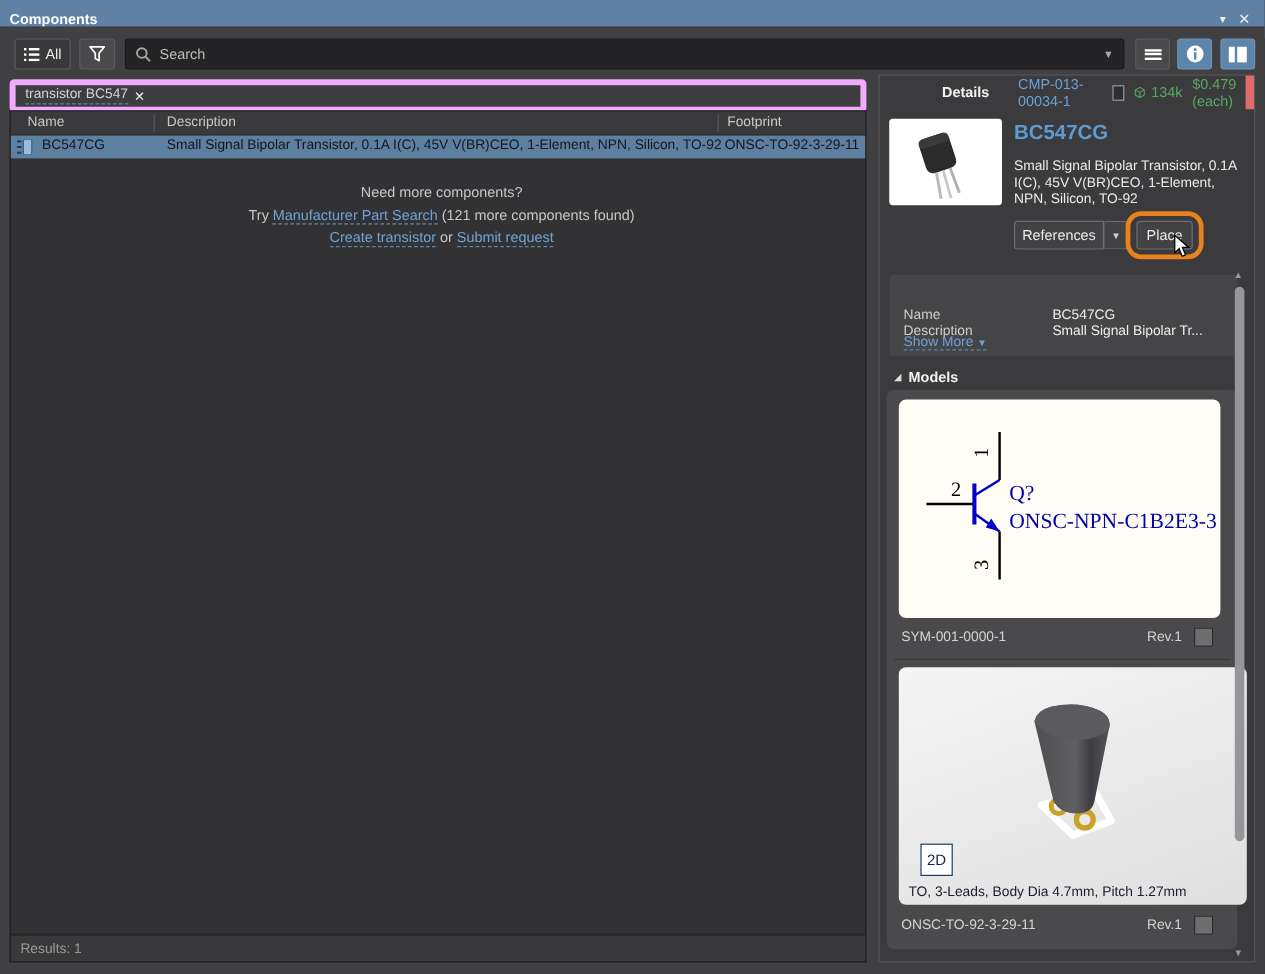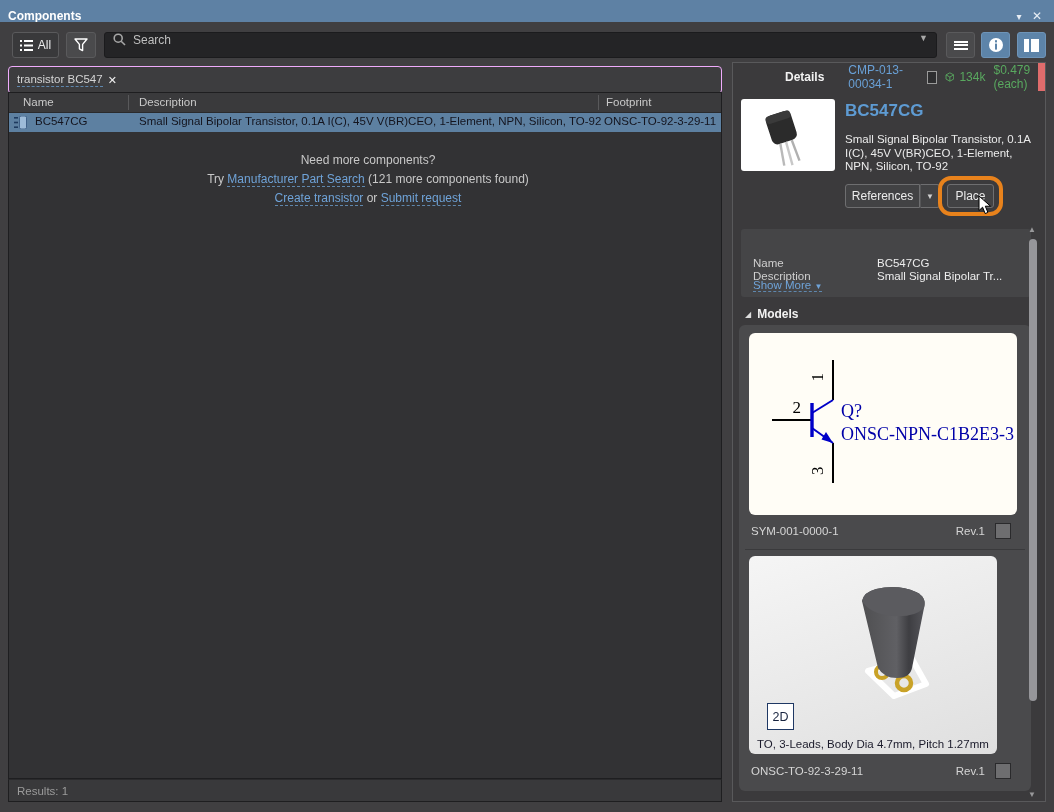--- a/index.html
+++ b/index.html
@@ -21,39 +21,39 @@
   .tb-close { font-size:12px; font-weight:bold; }
 
   
   .toolbar { left:0; top:22px; width:1054px; height:40px; background:#403F41; }
   .btn-all { left:12px; top:32px; width:47px; height:26px; background:#39393B;
     border:1px solid #5A5A5C; border-radius:3px; display:flex; align-items:center;
     justify-content:center; gap:5px; color:#EDEDED; font-size:12px; }
   .btn-filter { left:66px; top:32px; width:30px; height:26px; background:#4A4A4C;
     border:1px solid #5A5A5C; border-radius:3px; display:flex; align-items:center; justify-content:center; }
   .searchbox { left:104px; top:32px; width:833px; height:26px; background:#242426;
-    border:1px solid #1B1B1D; border-radius:3px; display:flex; align-items:flex-start; padding:0 8px; }
+    border:1px solid #1B1B1D; border-radius:3px; display:flex; align-items:center; padding:0 8px; }
   .searchbox input { flex:1; background:transparent; border:none; outline:none;
     color:#D6D6D6; font-size:12px; font-family:inherit; margin-left:7px; }
   .searchbox input::placeholder { color:#BFBFBF; opacity:1; }
   .search-caret { color:#A8A8A8; font-size:9px; }
   .btn-menu { left:946px; top:32px; width:29px; height:26px; background:#4A4A4C;
     border:1px solid #5A5A5C; border-radius:3px; display:flex; align-items:center; justify-content:center; }
   .btn-info { left:981px; top:32px; width:29px; height:26px; background:#5D84A9;
     border:1px solid #6E94B8; border-radius:3px; display:flex; align-items:center; justify-content:center; }
   .btn-cols { left:1017px; top:32px; width:29px; height:26px; background:#5D84A9;
     border:1px solid #6E94B8; border-radius:3px; display:flex; align-items:center;
     justify-content:center; gap:2px; }
   .hline { width:14px; height:2px; background:#FFFFFF; margin:1.5px 0; }
   .col-rect1 { width:5px; height:13px; background:#FFFFFF; }
   .col-rect2 { width:8px; height:13px; background:#FFFFFF; }
 
   
   .chipbar { left:8px; top:66px; width:714px; height:28px; background:#3D3D3F;
-    border:1px solid #f0abfc; border-radius:4px; display:flex; align-items:center; padding:0 8px; gap:5px; }
+    border:5px solid #f0abfc; border-radius:4px; display:flex; align-items:center; padding:0 8px; gap:5px; }
   .chip-text { color:#D4D4D4; font-size:11.5px; border-bottom:1px dashed #5F87AD; padding-bottom:1px; }
   .chip-x { color:#F0F0F0; font-weight:bold; font-size:11px; cursor:default; }
 
   .listbox { left:8px; top:92px; width:714px; height:687px; background:#323234;
     border:1px solid #1E1E20; }
   .thead { position:absolute; left:0; top:0; width:712px; height:20px; background:#3A3A3C;
     border-bottom:1px solid #2A2A2C; color:#C9C9C9; font-size:11.5px; }
   .th-name { position:absolute; left:14px; top:3px; }
   .th-desc { position:absolute; left:130px; top:3px; }
   .th-foot { position:absolute; left:597px; top:3px; }
@@ -124,21 +124,21 @@
     background:#FFFDF6; border-radius:6px; overflow:hidden; }
   .model-foot1 { position:absolute; left:12px; top:198px; width:268px; height:20px;
     color:#D5D5D5; font-size:11.5px; }
   .model-foot2 { position:absolute; left:12px; top:438px; width:268px; height:20px;
     color:#D5D5D5; font-size:11.5px; }
   .mf-rev { position:absolute; right:34px; top:2px; }
   .mf-check { position:absolute; right:8px; top:0px; width:16px; height:16px;
     background:#6E6E70; border:1px solid #2A2A2C; }
   .mf-id { position:absolute; left:0; top:2px; }
   .model-divider { position:absolute; left:6px; top:224px; width:280px; height:1px; background:#3A3A3C; }
-  .fp-preview { position:absolute; left:10px; top:231px; width:248px; height:198px;
+  .fp-preview { position:absolute; left:10px; top:231px; width:290px; height:198px;
     background:linear-gradient(160deg,#F5F5F5 0%,#E9E9E9 55%,#DFDFDF 100%);
     border-radius:6px; overflow:hidden;padding-left:15px; }
   .btn-2d { position:absolute; left:18px; top:147px; width:27px; height:27px; background:#FFFFFF;
     border:1px solid #1F3864; color:#17233F; font-size:12.5px; display:flex;
     align-items:center; justify-content:center; }
   .fp-caption { position:absolute; left:8px; top:182px; color:#1B1B2B; font-size:11.5px; }
 
   
   .d-scroll { position:absolute; left:292px; top:160px; width:16px; height:578px; }
   .d-scroll .up { position:absolute; left:3px; top:2px; color:#98989A; font-size:8px; }

